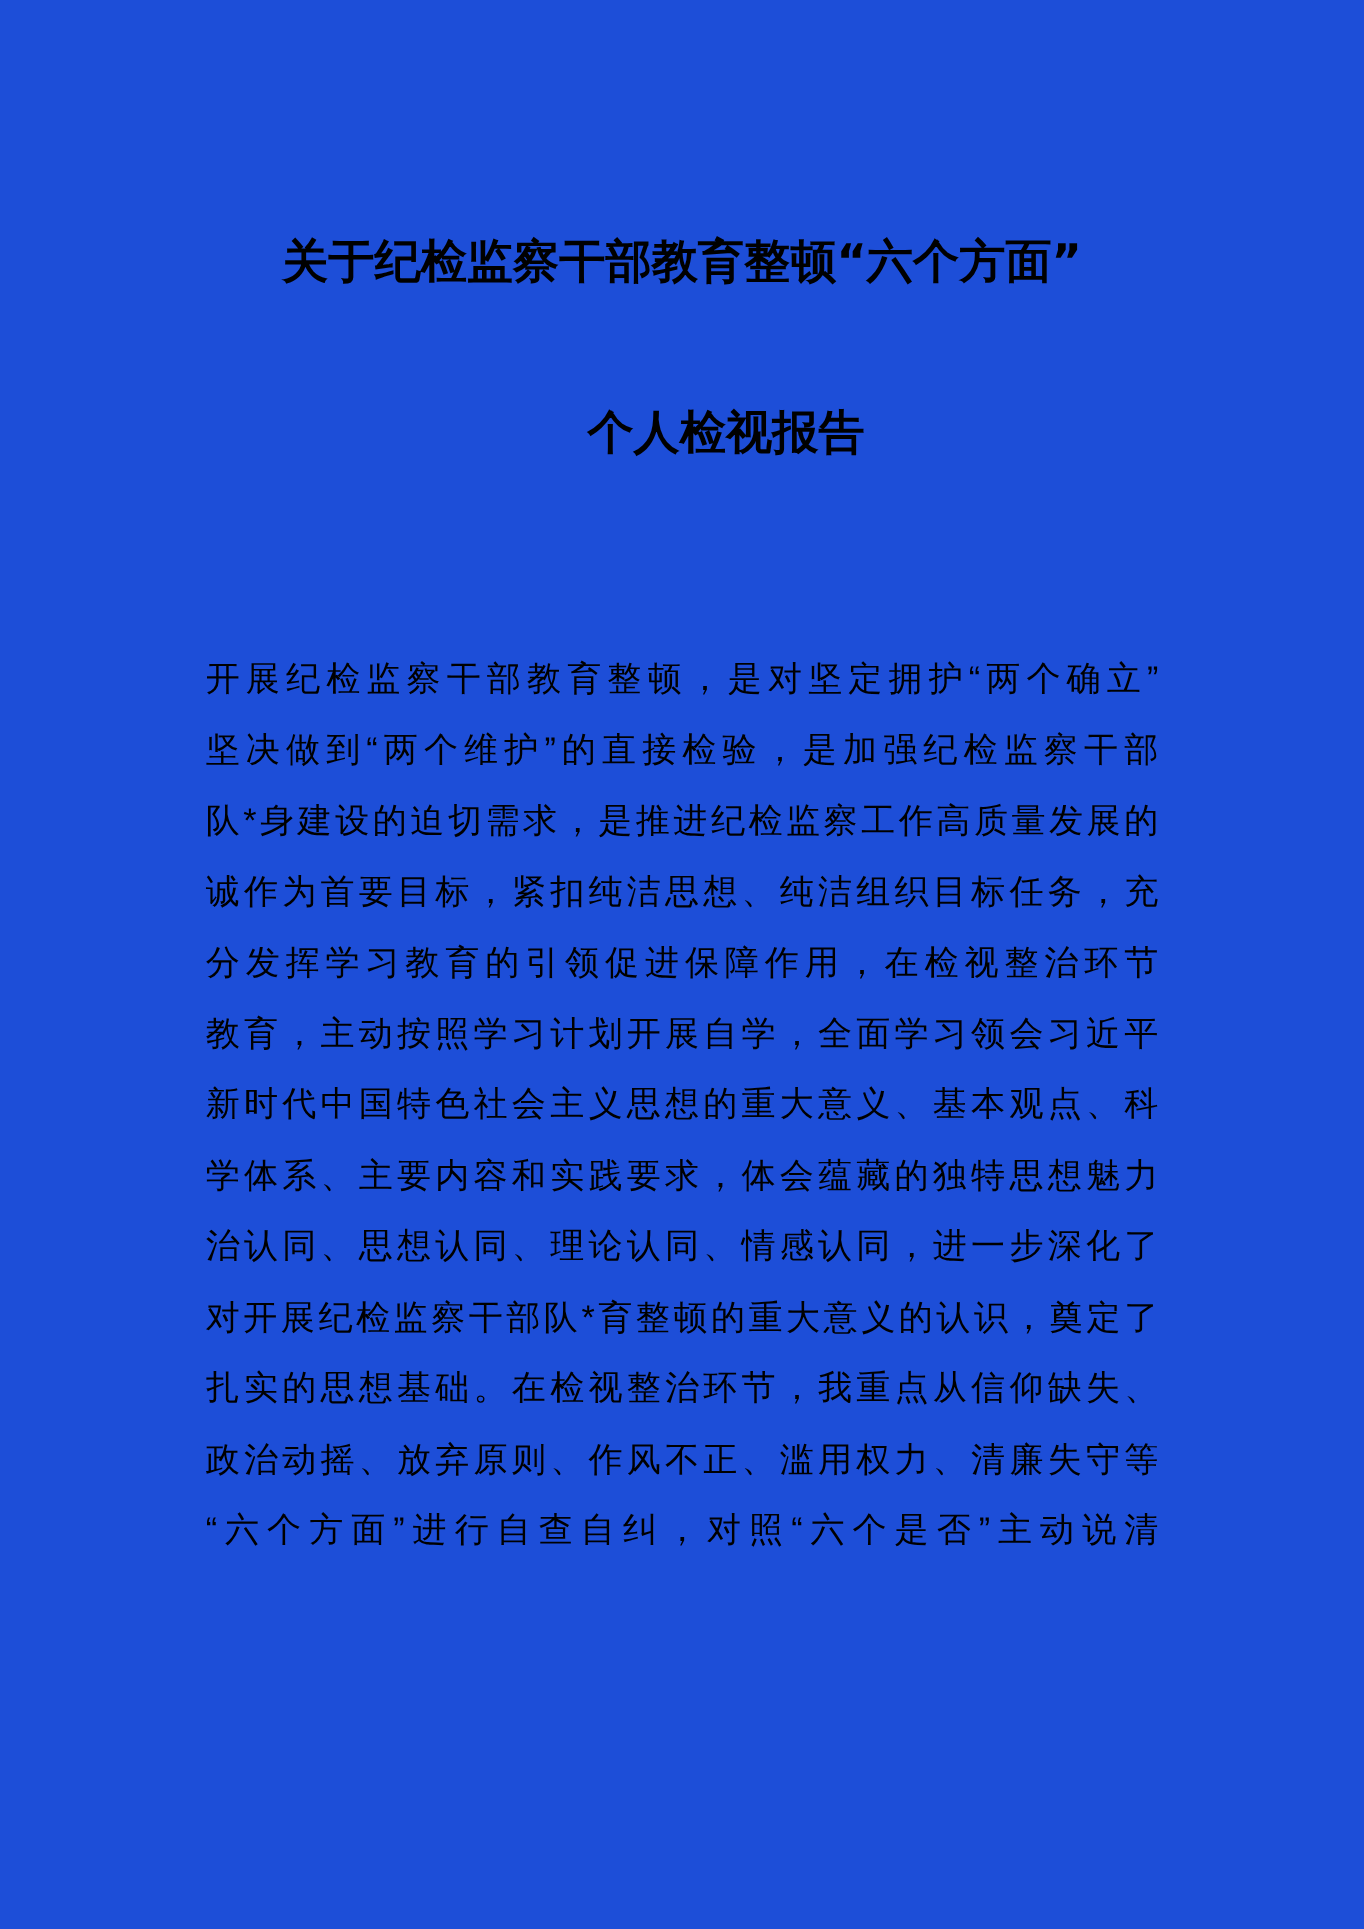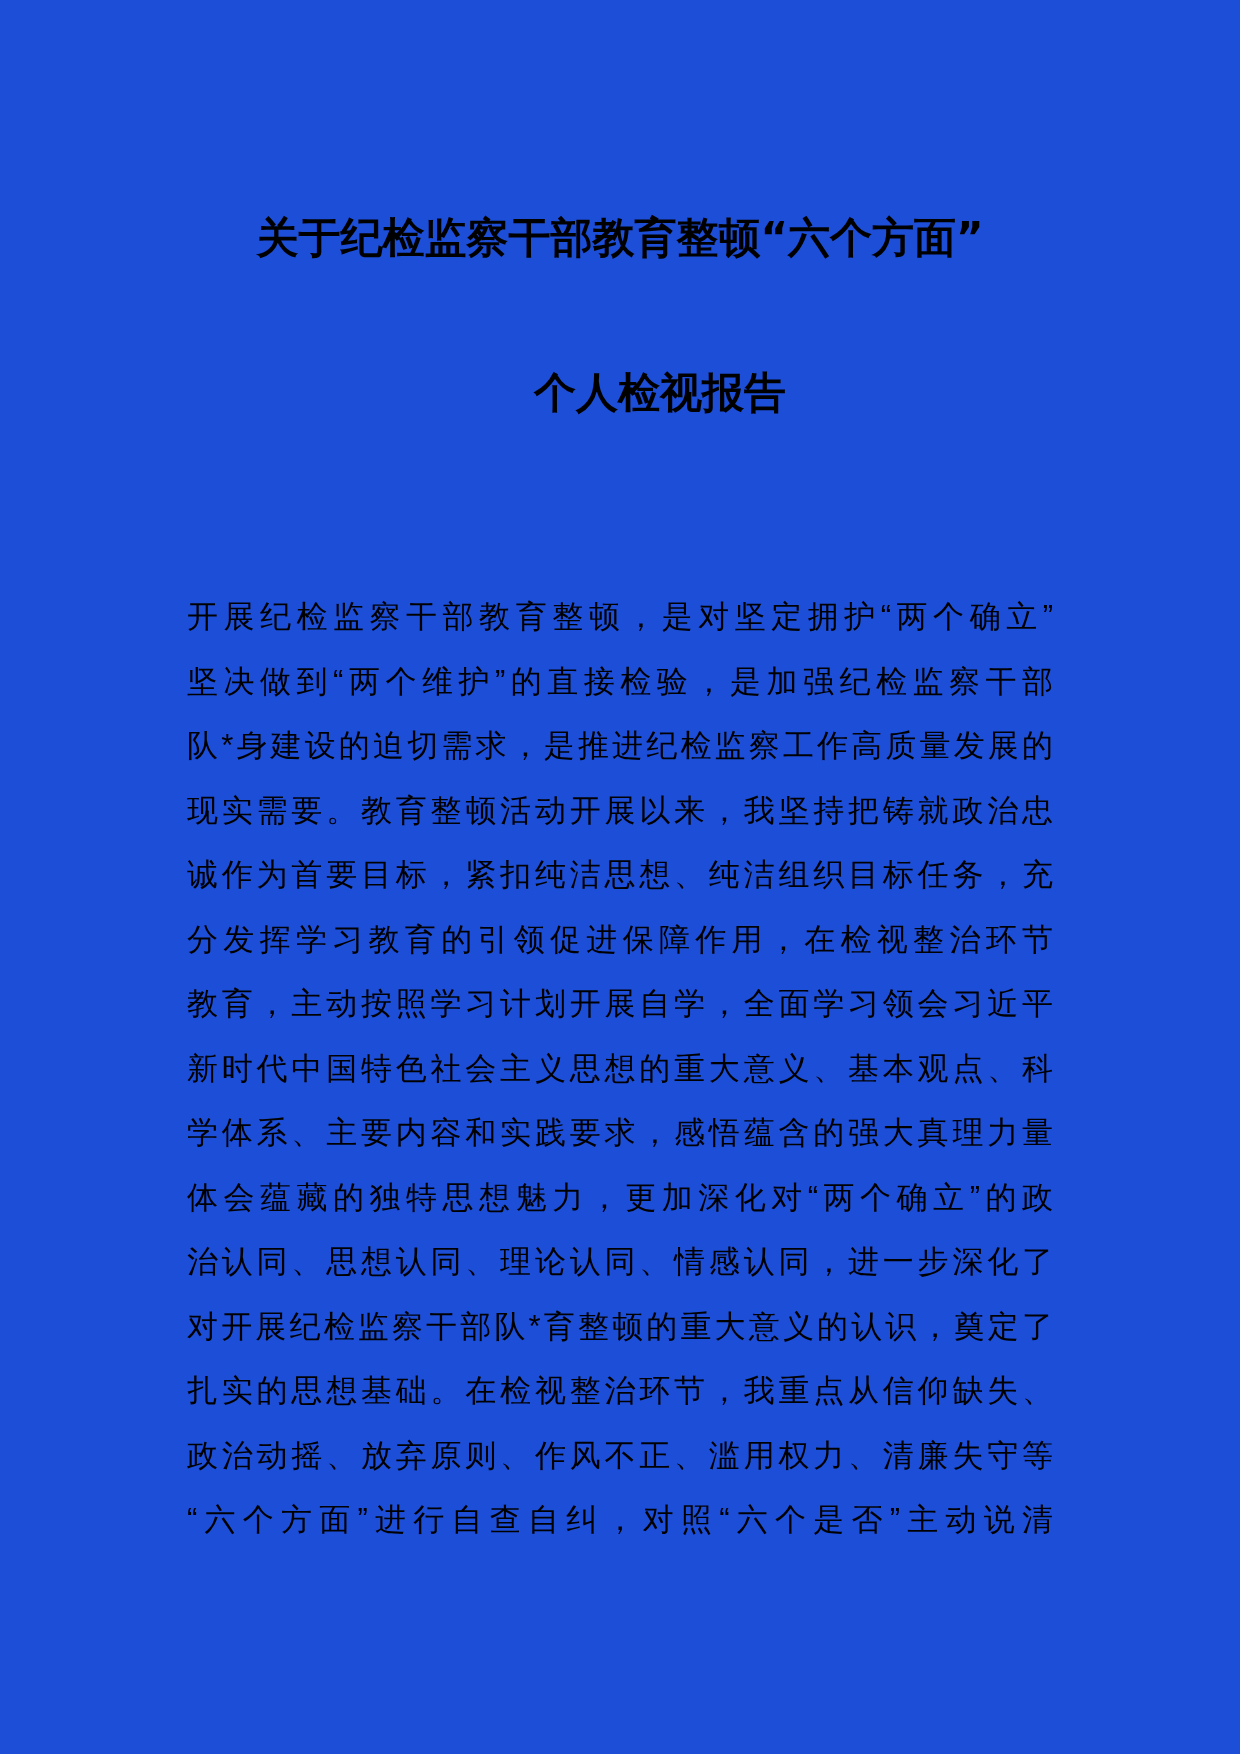--- a/index.html
+++ b/index.html
@@ -27,26 +27,24 @@
 <body>
 
 <div class="page">
   <div class="title-line title-1">关于纪检监察干部教育整顿“六个方面”</div>
   <div class="title-line title-2">个人检视报告</div>
 
   <div class="body">
     <div class="body-line">开展纪检监察干部教育整顿，是对坚定拥护“两个确立”</div>
     <div class="body-line">坚决做到“两个维护”的直接检验，是加强纪检监察干部</div>
     <div class="body-line">队*身建设的迫切需求，是推进纪检监察工作高质量发展的</div>
-    <div class="body-line">现实需要。教育整顿活动开展以来，我坚持把铸就政治忠</div>
     <div class="body-line">诚作为首要目标，紧扣纯洁思想、纯洁组织目标任务，充</div>
     <div class="body-line">分发挥学习教育的引领促进保障作用，在检视整治环节</div>
     <div class="body-line">教育，主动按照学习计划开展自学，全面学习领会习近平</div>
     <div class="body-line">新时代中国特色社会主义思想的重大意义、基本观点、科</div>
-    <div class="body-line">学体系、主要内容和实践要求，感悟蕴含的强大真理力量</div>
-    <div class="body-line">体会蕴藏的独特思想魅力，更加深化对“两个确立”的政</div>
+    <div class="body-line">学体系、主要内容和实践要求，体会蕴藏的独特思想魅力</div>
     <div class="body-line">治认同、思想认同、理论认同、情感认同，进一步深化了</div>
     <div class="body-line">对开展纪检监察干部队*育整顿的重大意义的认识，奠定了</div>
     <div class="body-line">扎实的思想基础。在检视整治环节，我重点从信仰缺失、</div>
     <div class="body-line">政治动摇、放弃原则、作风不正、滥用权力、清廉失守等</div>
     <div class="body-line">“六个方面”进行自查自纠，对照“六个是否”主动说清</div>
   </div>
 </div>
 
 </body></html>

